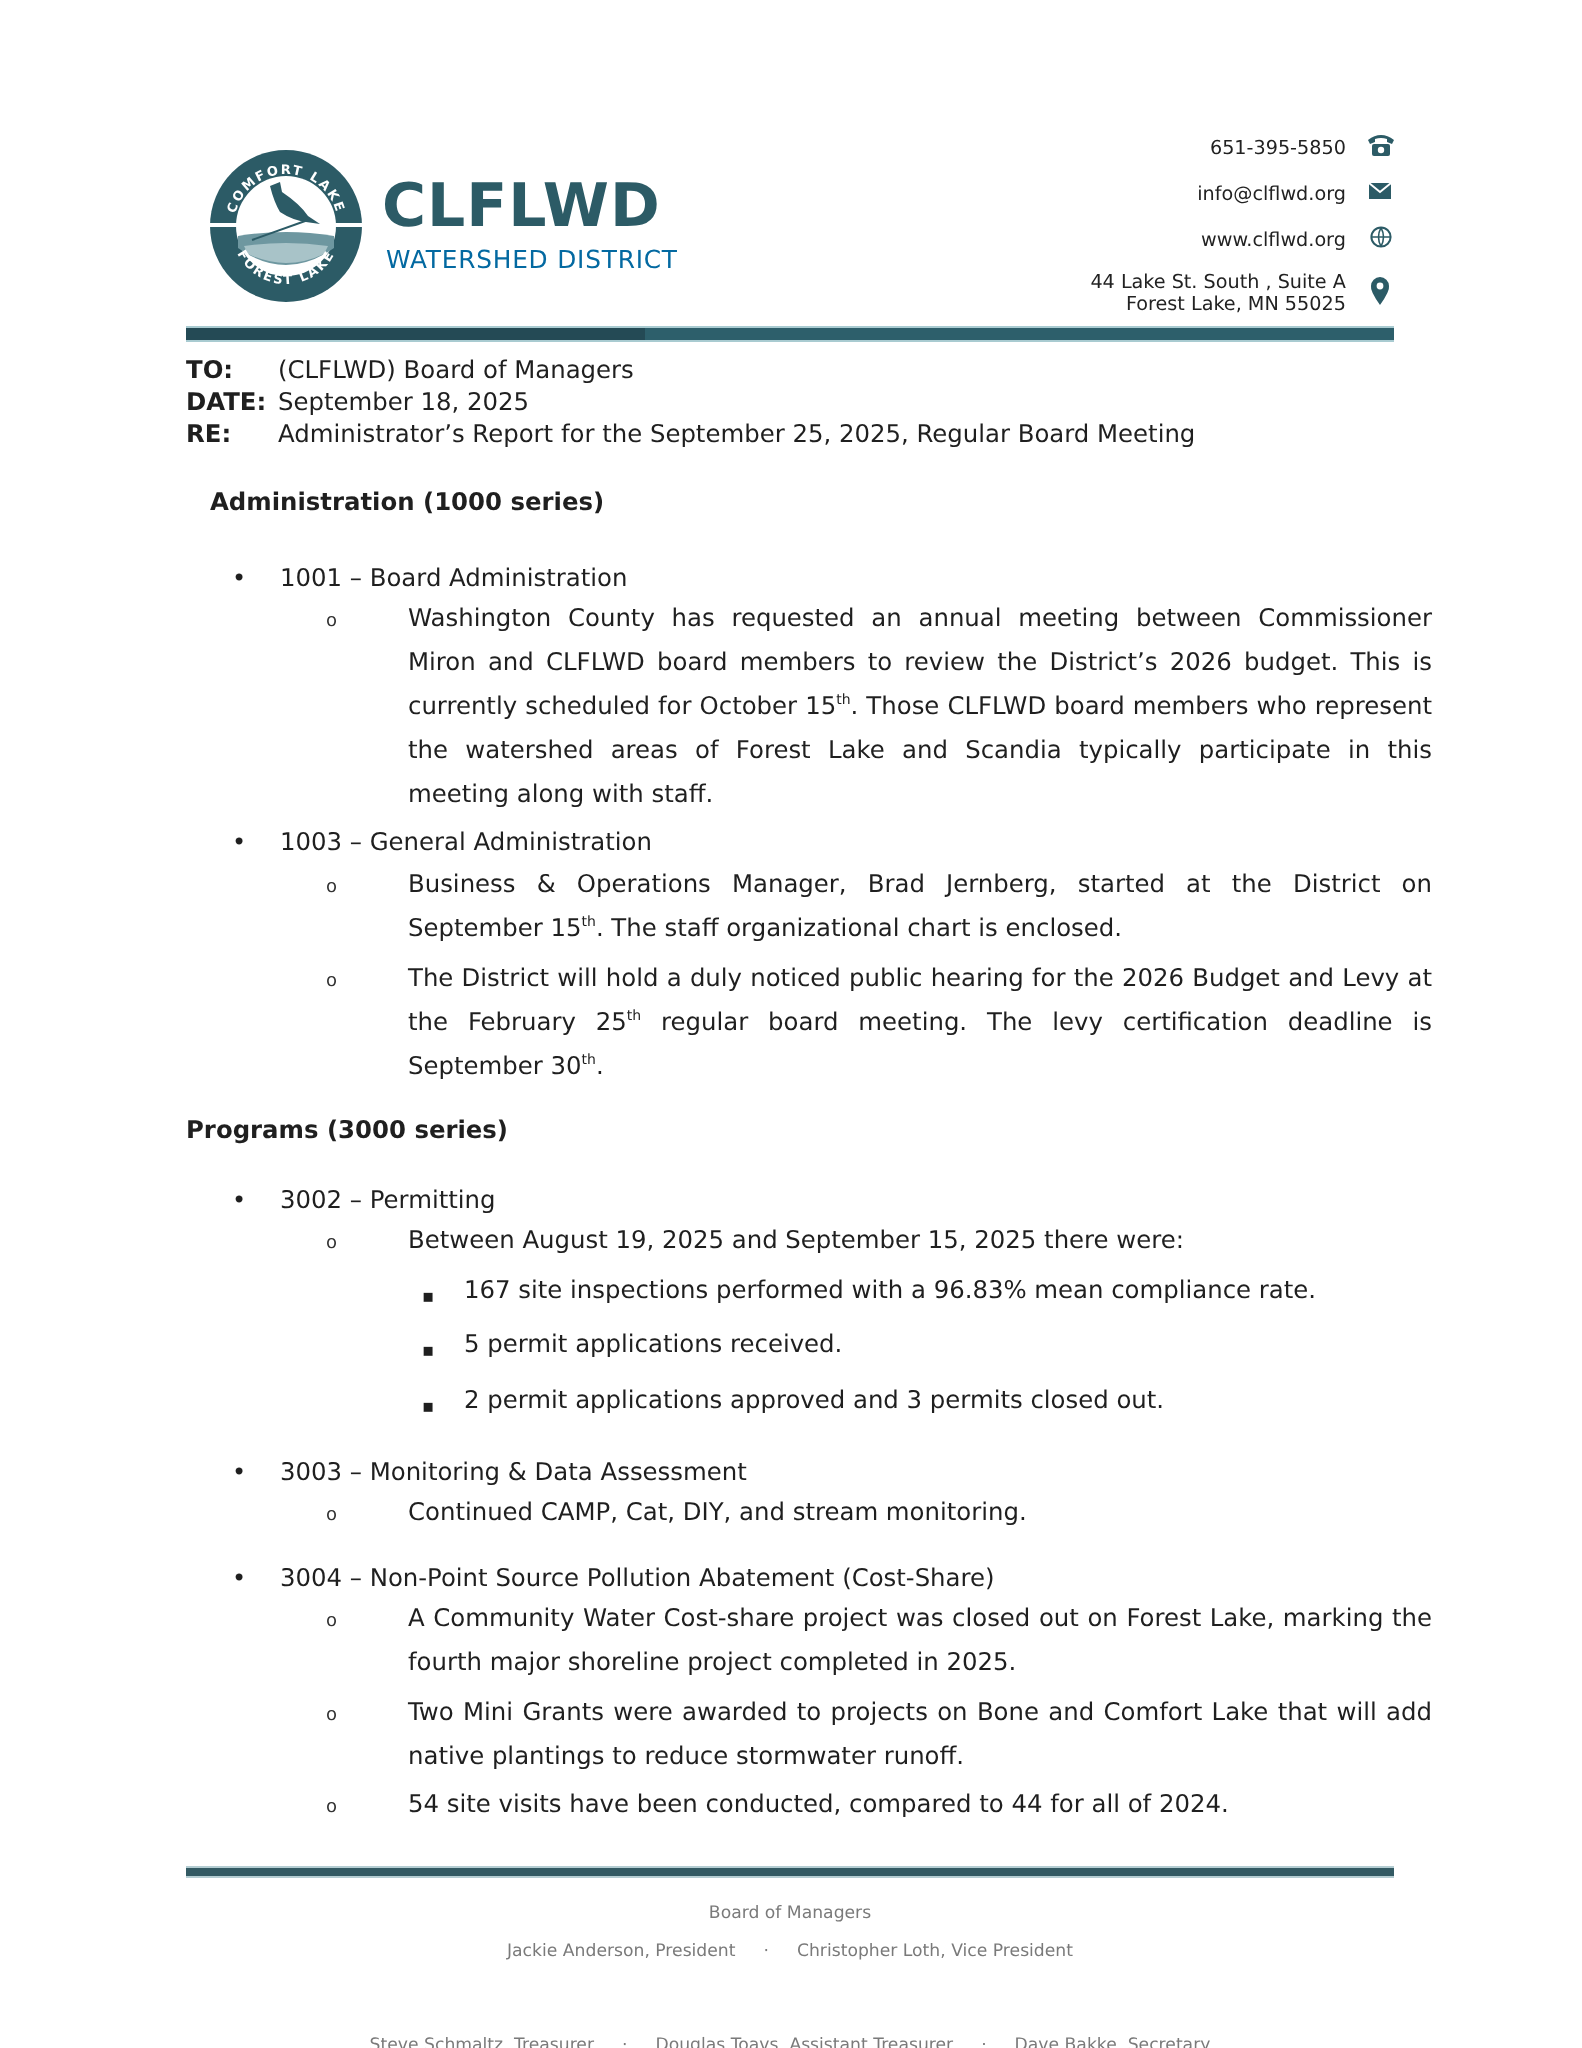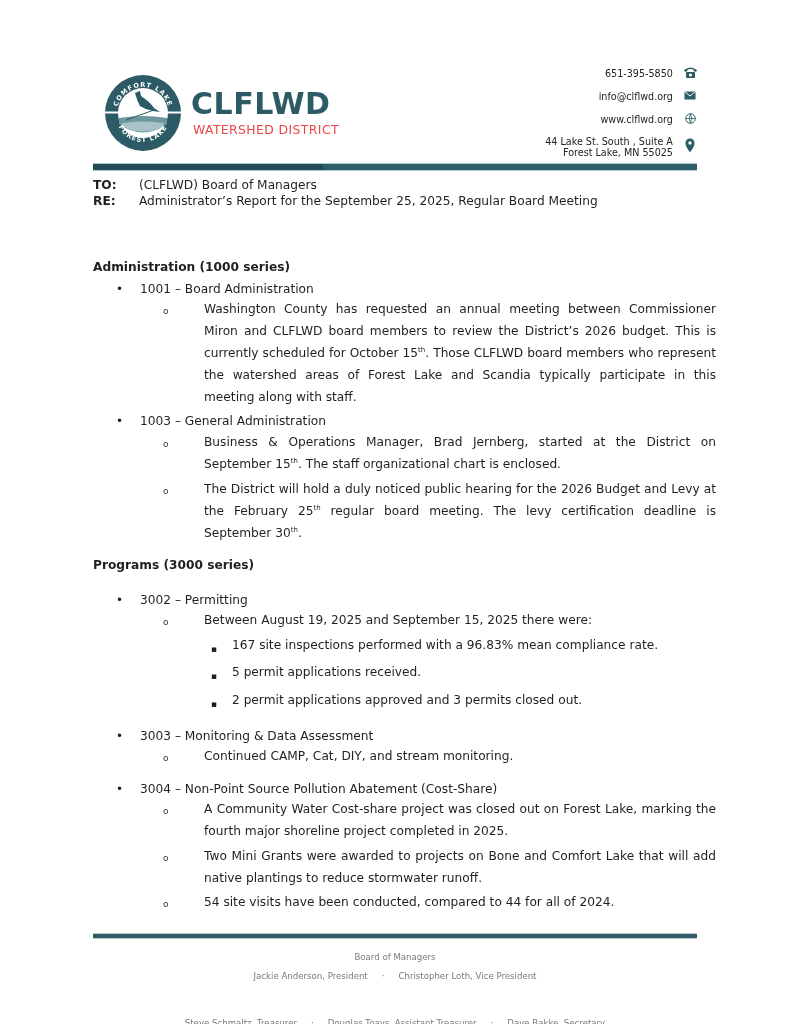--- a/index.html
+++ b/index.html
@@ -4,21 +4,21 @@
 <style>
   html, body { margin: 0; padding: 0; background: #ffffff; }
   body { width: 791px; height: 1024px; position: relative; overflow: hidden;
          font-family: "DejaVu Sans", sans-serif; color: #1f1f1f; }
   .abs { position: absolute; }
 
   
   .logo-wrap { left: 104px; top: 74px; width: 78px; height: 78px; }
   .brand-title { left: 191px; top: 89px; font-family: "DejaVu Sans", sans-serif; font-weight: bold;
                  font-size: 30px; letter-spacing: 0.5px; color: #2c5b66; line-height: 30px; }
-  .brand-sub { left: 193px; top: 123px; font-size: 12.4px; color: #ef4444; letter-spacing: 0.4px; line-height: 14px; }
+  .brand-sub { left: 193px; top: 123px; font-size: 12.4px; color: #0369a1; letter-spacing: 0.4px; line-height: 14px; }
 
   .contact { right: 93px; text-align: right; font-size: 9.6px; color: #222; line-height: 12px; }
   .contact .txt { display: inline-block; vertical-align: middle; }
   .contact .ico { display: inline-block; vertical-align: middle; width: 16px; margin-left: 6px; text-align: center; }
   .c-phone { top: 66px; }
   .c-email { top: 91px; }
   .c-web { top: 113px; }
   .c-addr { top: 136px; }
   .c-addr .txt { line-height: 11px; }
 
@@ -116,25 +116,28 @@
   </span>
 </div>
 
 <div class="abs header-rule"></div>
 
 <div class="abs memo">
   <div class="memo-row">
     <span class="memo-label">TO:</span><span>(CLFLWD) Board of Managers</span>
   </div>
   <div class="memo-row">
+    <span class="memo-label">DATE:</span><span>September 18, 2025</span>
+  </div>
+  <div class="memo-row">
     <span class="memo-label">RE:</span><span>Administrator’s Report for the September 25, 2025, Regular Board Meeting</span>
   </div>
 </div>
 
-<div class="abs section-h" style="top:260px;">Administration (1000 series)</div>
+<div class="abs section-h" style="top:244px;margin-left:12px;">Administration (1000 series)</div>
 
 <div class="item">
   <span class="bullet-l1" style="top:281px;">•</span>
   <span class="text-l1" style="top:281px;">1001 – Board Administration</span>
   <span class="circ" style="top:303px;">o</span>
   <div class="text-l2" style="top:298px;"><span>Washington County has requested an annual meeting between Commissioner Miron and CLFLWD board members to review the District’s 2026 budget. This is currently scheduled for October 15</span><sup>th</sup><span>. Those CLFLWD board members who represent the watershed areas of Forest Lake and Scandia typically participate in this meeting along with staff.</span></div>
 </div>
 
 <div class="item">
   <span class="bullet-l1" style="top:413px;">•</span>

